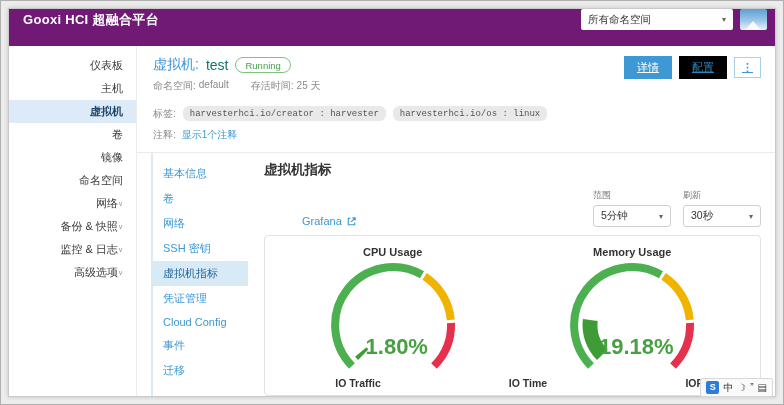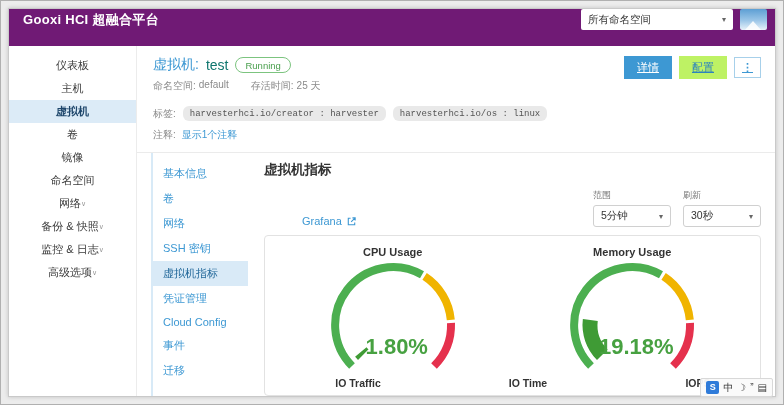--- a/index.html
+++ b/index.html
@@ -12,37 +12,37 @@
   .app-title { color:#fff; font-size:13px; font-weight:bold; letter-spacing:.3px; }
   .ns-select { margin-left:auto; width:152px; height:21px; background:#fff; border-radius:2px; display:flex; align-items:center; justify-content:space-between; padding:0 7px; font-size:10.5px; color:#333; cursor:pointer; }
   .ns-select .chev { color:#666; font-size:8px; }
   .avatar { width:27px; height:21px; margin-left:7px; border-radius:2px; background:linear-gradient(180deg,#5d9fd4 0%,#9cc6e8 55%,#e8f2fa 100%); position:relative; overflow:hidden; }
   .avatar:after { content:''; position:absolute; bottom:0; left:5px; border-left:8px solid transparent; border-right:8px solid transparent; border-bottom:9px solid #ffffff; opacity:.85; }
 
   .body { flex:1; display:flex; min-height:0; }
 
   
   .sidebar { flex:0 0 128px; border-right:1px solid #ececec; padding-top:8px; overflow:hidden; }
-  .side-item { height:23px; display:flex; align-items:center; justify-content:center; padding:0 13px; font-size:11px; color:#3a3a3a; cursor:pointer; white-space:nowrap; }
+  .side-item { height:23px; display:flex; align-items:center; justify-content:flex-end; padding:0 13px; font-size:11px; color:#3a3a3a; cursor:pointer; white-space:nowrap; }
   .side-item.active { background:#dcebf7; color:#1e466b; font-weight:bold; }
   .side-item .chev { font-size:7px; color:#999; }
 
   
   .main { flex:1; display:flex; flex-direction:column; min-width:0; padding-top:10px; }
   .detail-header { padding:0 14px 0 16px; display:flex; align-items:flex-start; }
   .title-line { display:flex; align-items:center; gap:7px; }
   .vm-type { font-size:14px; color:#3d98d3; }
   .vm-name { font-size:14px; color:#0f766e; font-weight:normal;text-align:right; }
   .badge { font-size:9.5px; color:#4ba04f; border:1px solid #7cc47f; border-radius:9px; padding:1.5px 9px; background:#fff; }
   .meta-line { margin-top:5px; font-size:10px; color:#8a8a8a; display:flex; gap:22px; }
   .meta-pair { display:flex; gap:3px; }
   .dh-buttons { margin-left:auto; display:flex; gap:7px; align-items:center; }
   .btn { font-size:11px; border-radius:0; padding:4px 13px; cursor:pointer; border:none; white-space:nowrap;text-decoration:underline; }
   .btn.primary { background:#3d98d3; color:#fff; }
-  .btn.secondary { background:#bef264; color:#2d84bd; }
+  .btn.secondary { background:#000000; color:#2d84bd; }
   .btn.more { border:1px solid #a7d0ea; color:#3d98d3; padding:3px 7px; background:#fff; font-weight:bold; }
 
   .tags-row { padding:0 16px; margin-top:13px; display:flex; align-items:center; gap:7px; font-size:10px; color:#8a8a8a;text-align:center; }
   .chip { background:#e9e9e9; color:#555; border-radius:6px; padding:2.5px 7px; font-size:9px; font-family:"Liberation Mono","DejaVu Sans Mono",monospace; }
   .anno-row { padding:0 16px; margin-top:7px; font-size:10px; color:#8a8a8a; display:flex; gap:6px; }
   .link { color:#3d98d3; cursor:pointer; }
   .divider { border-bottom:1px solid #ebebeb; margin-top:10px; }
 
   .content-row { flex:1; display:flex; min-height:0; padding-left:14px; }
   .subnav { flex:0 0 97px; border-left:2px solid #d8eaf7; padding-top:8px; }

